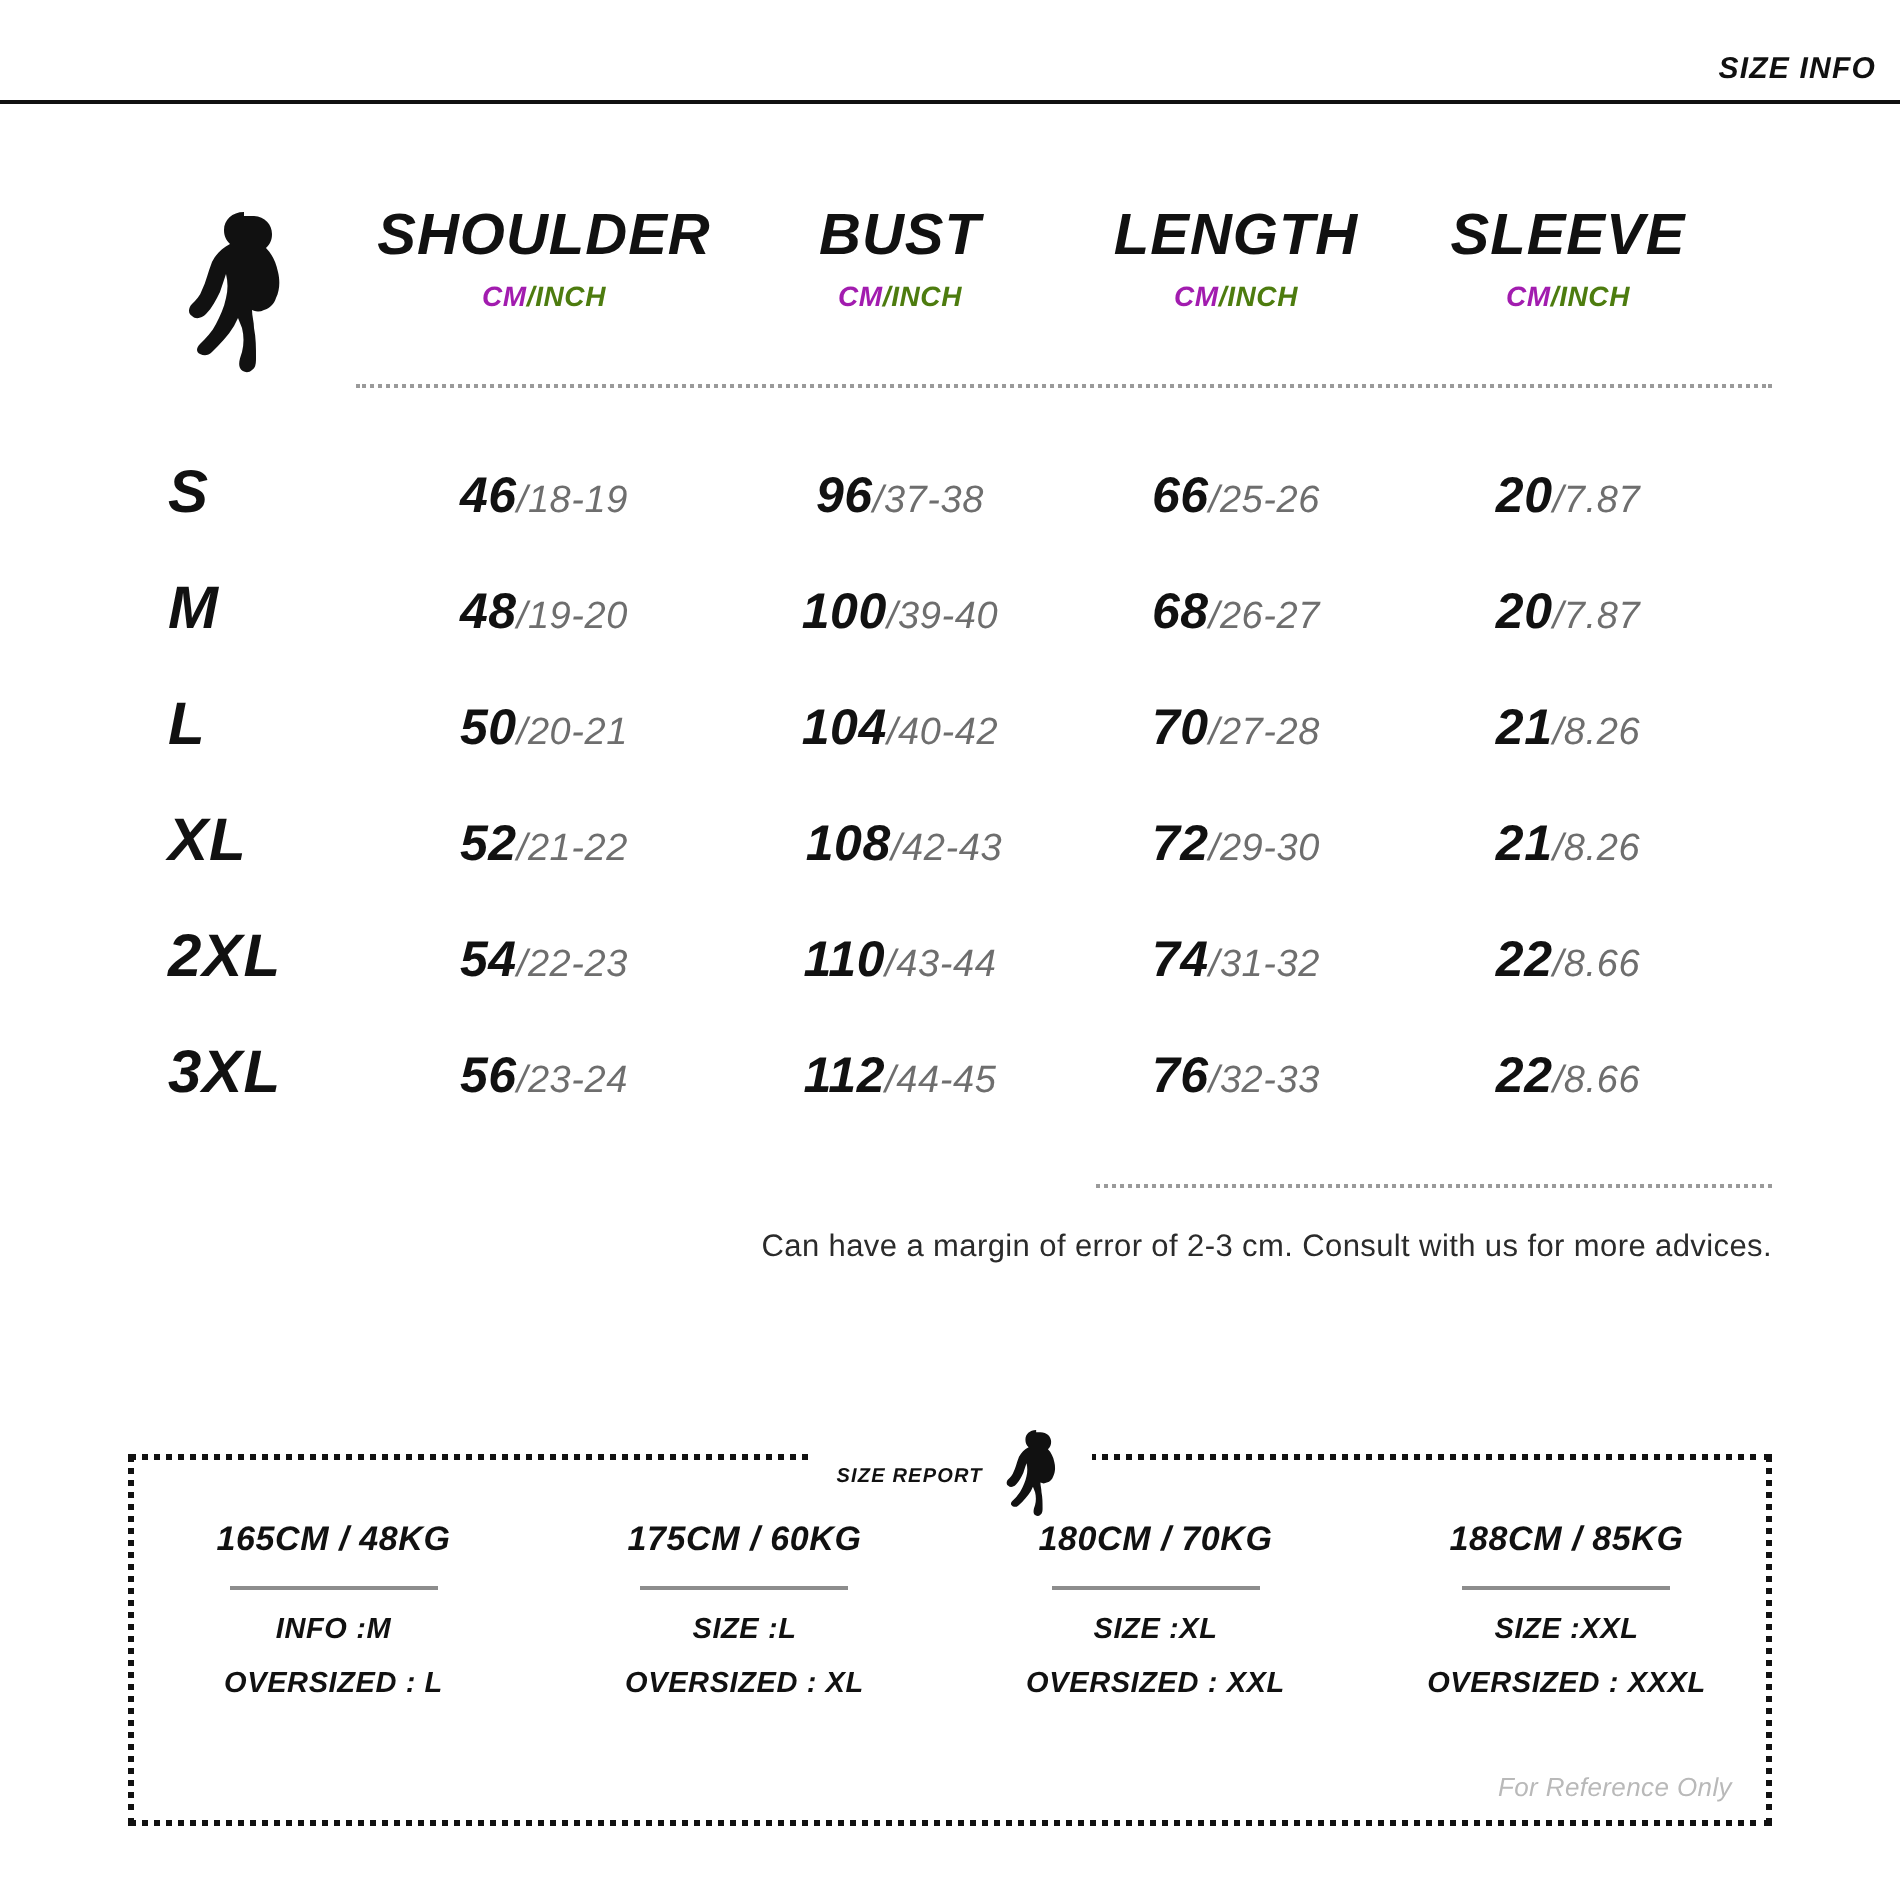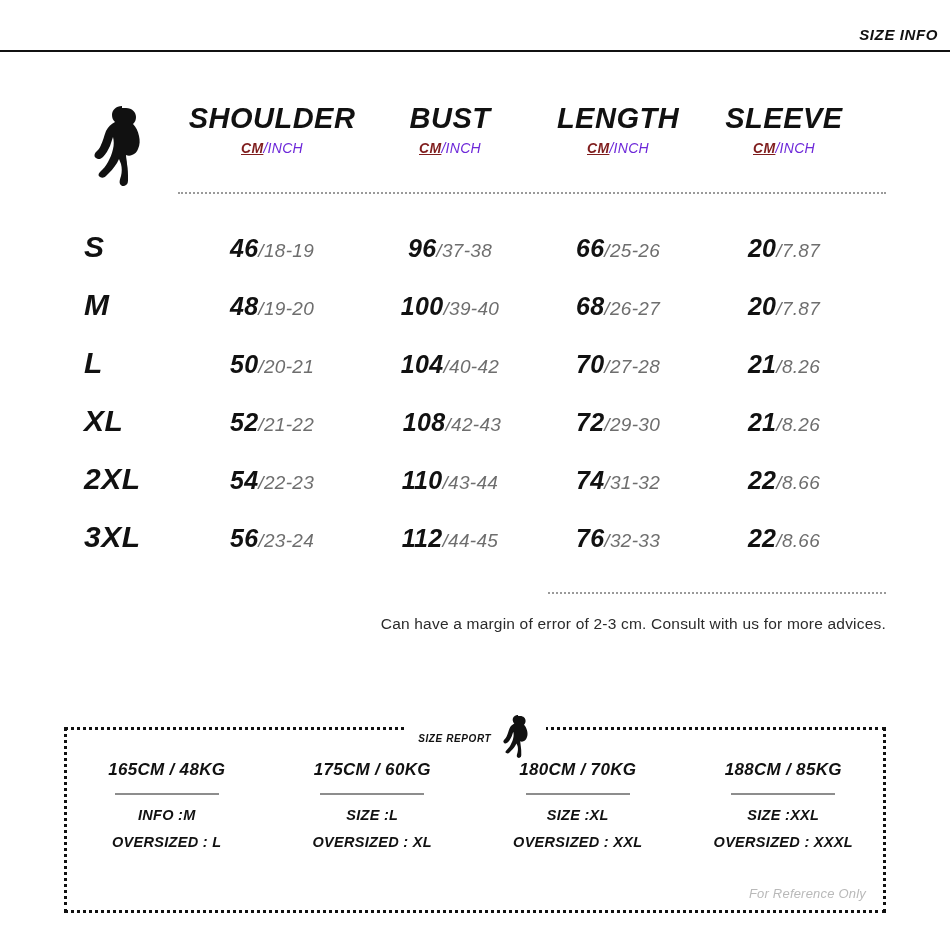--- a/index.html
+++ b/index.html
@@ -74,26 +74,25 @@
   }
   .col-head .units {
     margin-top: 7px;
     font-size: 14px;
     font-style: italic;
     color: #3a3a3a;
     letter-spacing: 0.3px;
   }
   .col-head .units b {
     font-weight: bold;
-    color: #7f1d1d;
-    text-decoration: underline;
+    color: #a21caf;
   }
   .col-head .units span.light {
-    color: #6d28d9;
-    font-weight: normal;
+    color: #4d7c0f;
+    font-weight: bold;
   }
 
   .dotted-line {
     position: absolute;
     border-top: 2px dotted #9a9a9a;
     height: 0;
   }
 
   .row-label {
     position: absolute;

